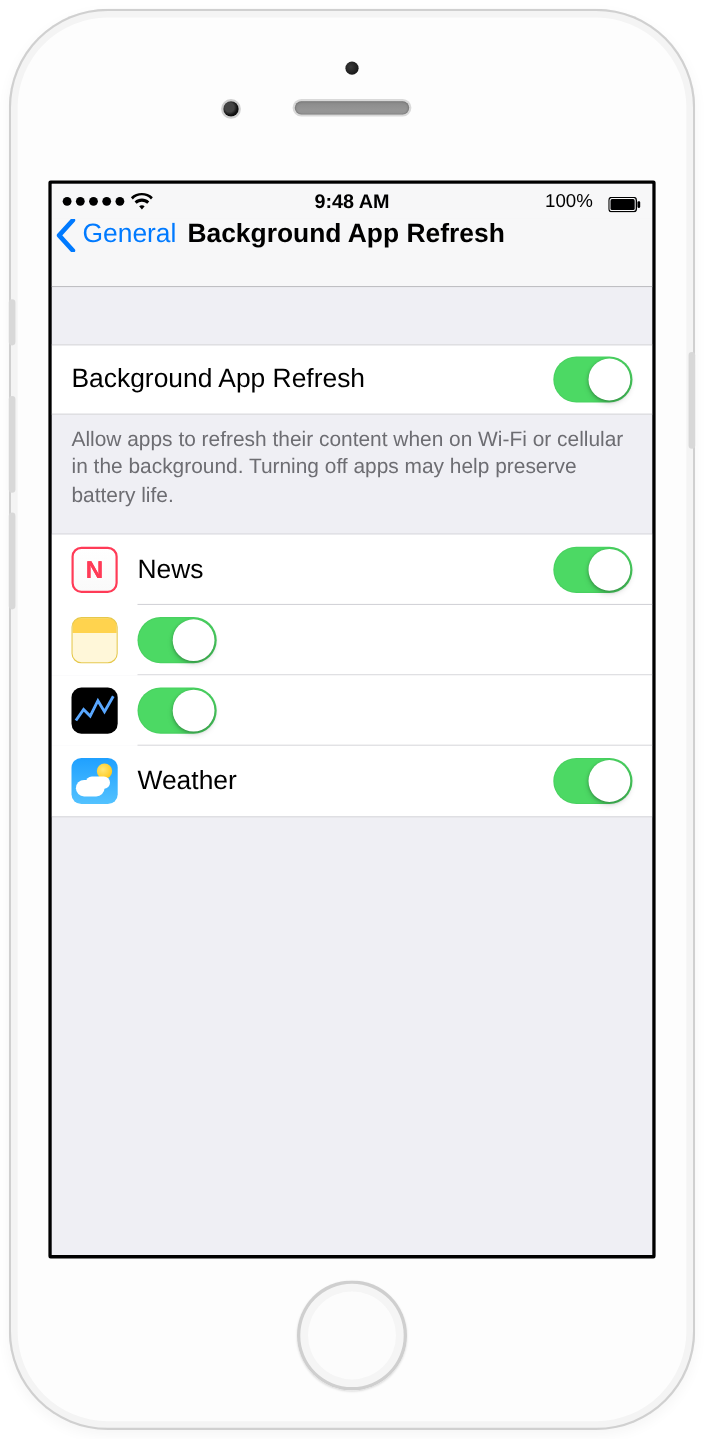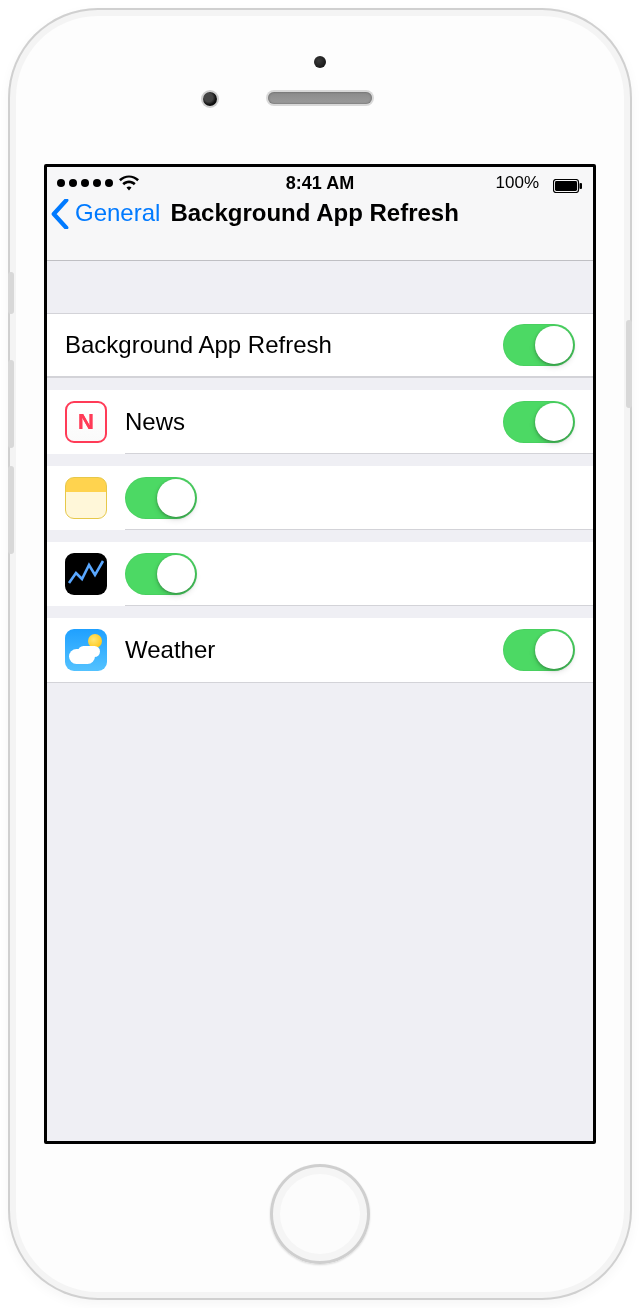--- a/index.html
+++ b/index.html
@@ -121,21 +121,21 @@
 
     .footer-text {
       color:#6d6d72;
       font-size:19px;
       line-height:1.34;
       padding:10px 18px 22px 18px;
     }
 
     .app-list .cell { min-height:64px; }
     .app-list { border-top:1px solid #d3d3d8; border-bottom:1px solid #d3d3d8; }
-    .app-list .cell { border-top:none; border-bottom:none; position:relative;margin-top:12px; }
+    .app-list .cell { border-top:none; border-bottom:none; position:relative; }
     .app-list .cell:not(:last-child)::after {
       content:"";
       position:absolute; left:78px; right:0; bottom:0;
       height:1px; background:#d3d3d8;
     }
     .app-icon {
       width:42px; height:42px; border-radius:9px;
       flex:0 0 42px;
       display:flex; align-items:center; justify-content:center;
       font-size:22px;
@@ -246,21 +246,21 @@
             <span></span>
             <span></span>
             <span></span>
         </div>
         <span class="wifi-icon">
           <svg width="20" height="16" viewBox="0 0 24 18">
             <path d="M12 18l3-3.6c-1.8-1.6-4.2-1.6-6 0L12 18zM4 9.2c4.6-4.2 11.4-4.2 16 0l-2.2 2.5c-3.4-3.1-8.2-3.1-11.6 0L4 9.2zM0 4.6C6.6-1.5 17.4-1.5 24 4.6l-2.1 2.4C16.6.9 7.4.9 2.1 7L0 4.6z" fill="#000"></path>
           </svg>
         </span>
       </div>
-      <div class="status-center">8:41 AM</div>
+      <div class="status-center">9:48 AM</div>
       <div class="status-right">
         <span>100%</span>
         <span class="battery-icon">
           <svg width="30" height="14" viewBox="0 0 30 14">
             <rect x="0.5" y="0.5" width="25" height="13" rx="2.5" fill="none" stroke="#000" stroke-width="1.2"></rect>
             <rect x="2" y="2" width="22" height="10" rx="1.4" fill="#000"></rect>
             <rect x="26.5" y="4" width="2.5" height="6" rx="1" fill="#000"></rect>
           </svg>
         </span>
       </div>
@@ -278,20 +278,21 @@
 
     <div class="group-spacer"></div>
 
     <div class="cell master-cell">
       <span class="label">Background App Refresh</span>
       <div class="toggle">
           <div class="knob"></div>
         </div>
     </div>
 
+    <div class="footer-text">Allow apps to refresh their content when on Wi-Fi or cellular in the background. Turning off apps may help preserve battery life.</div>
 
     <div class="app-list">
 
       <div class="cell">
         <div class="app-icon icon-news"></div>
         <span class="label">News</span>
         <div class="toggle">
             <div class="knob"></div>
           </div>
       </div>

